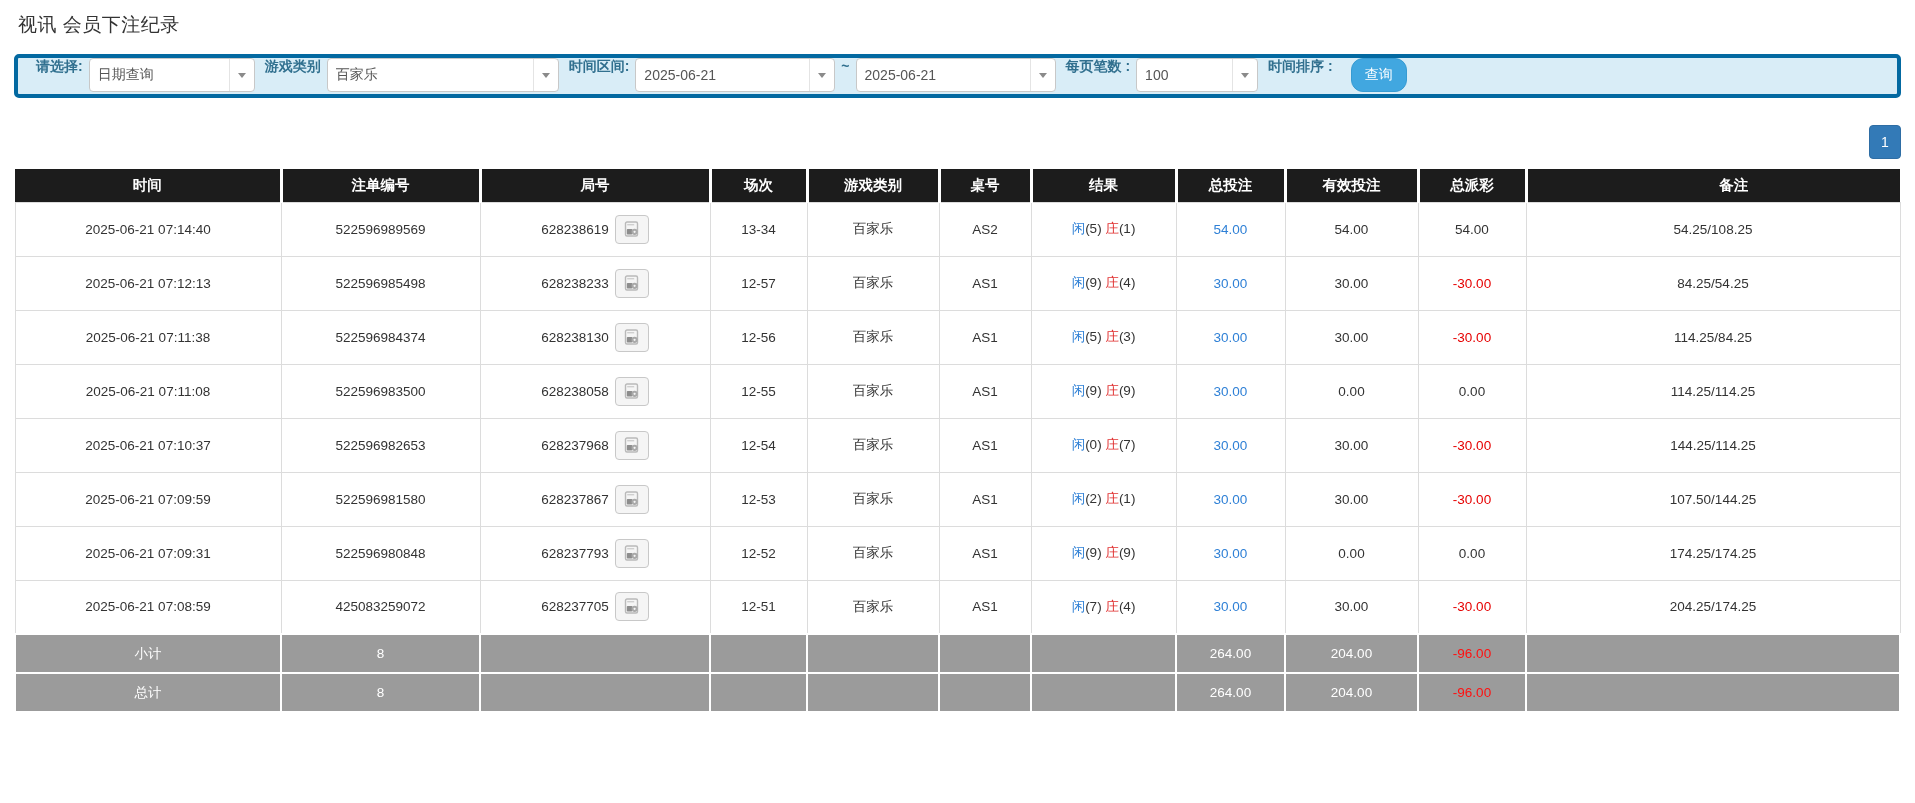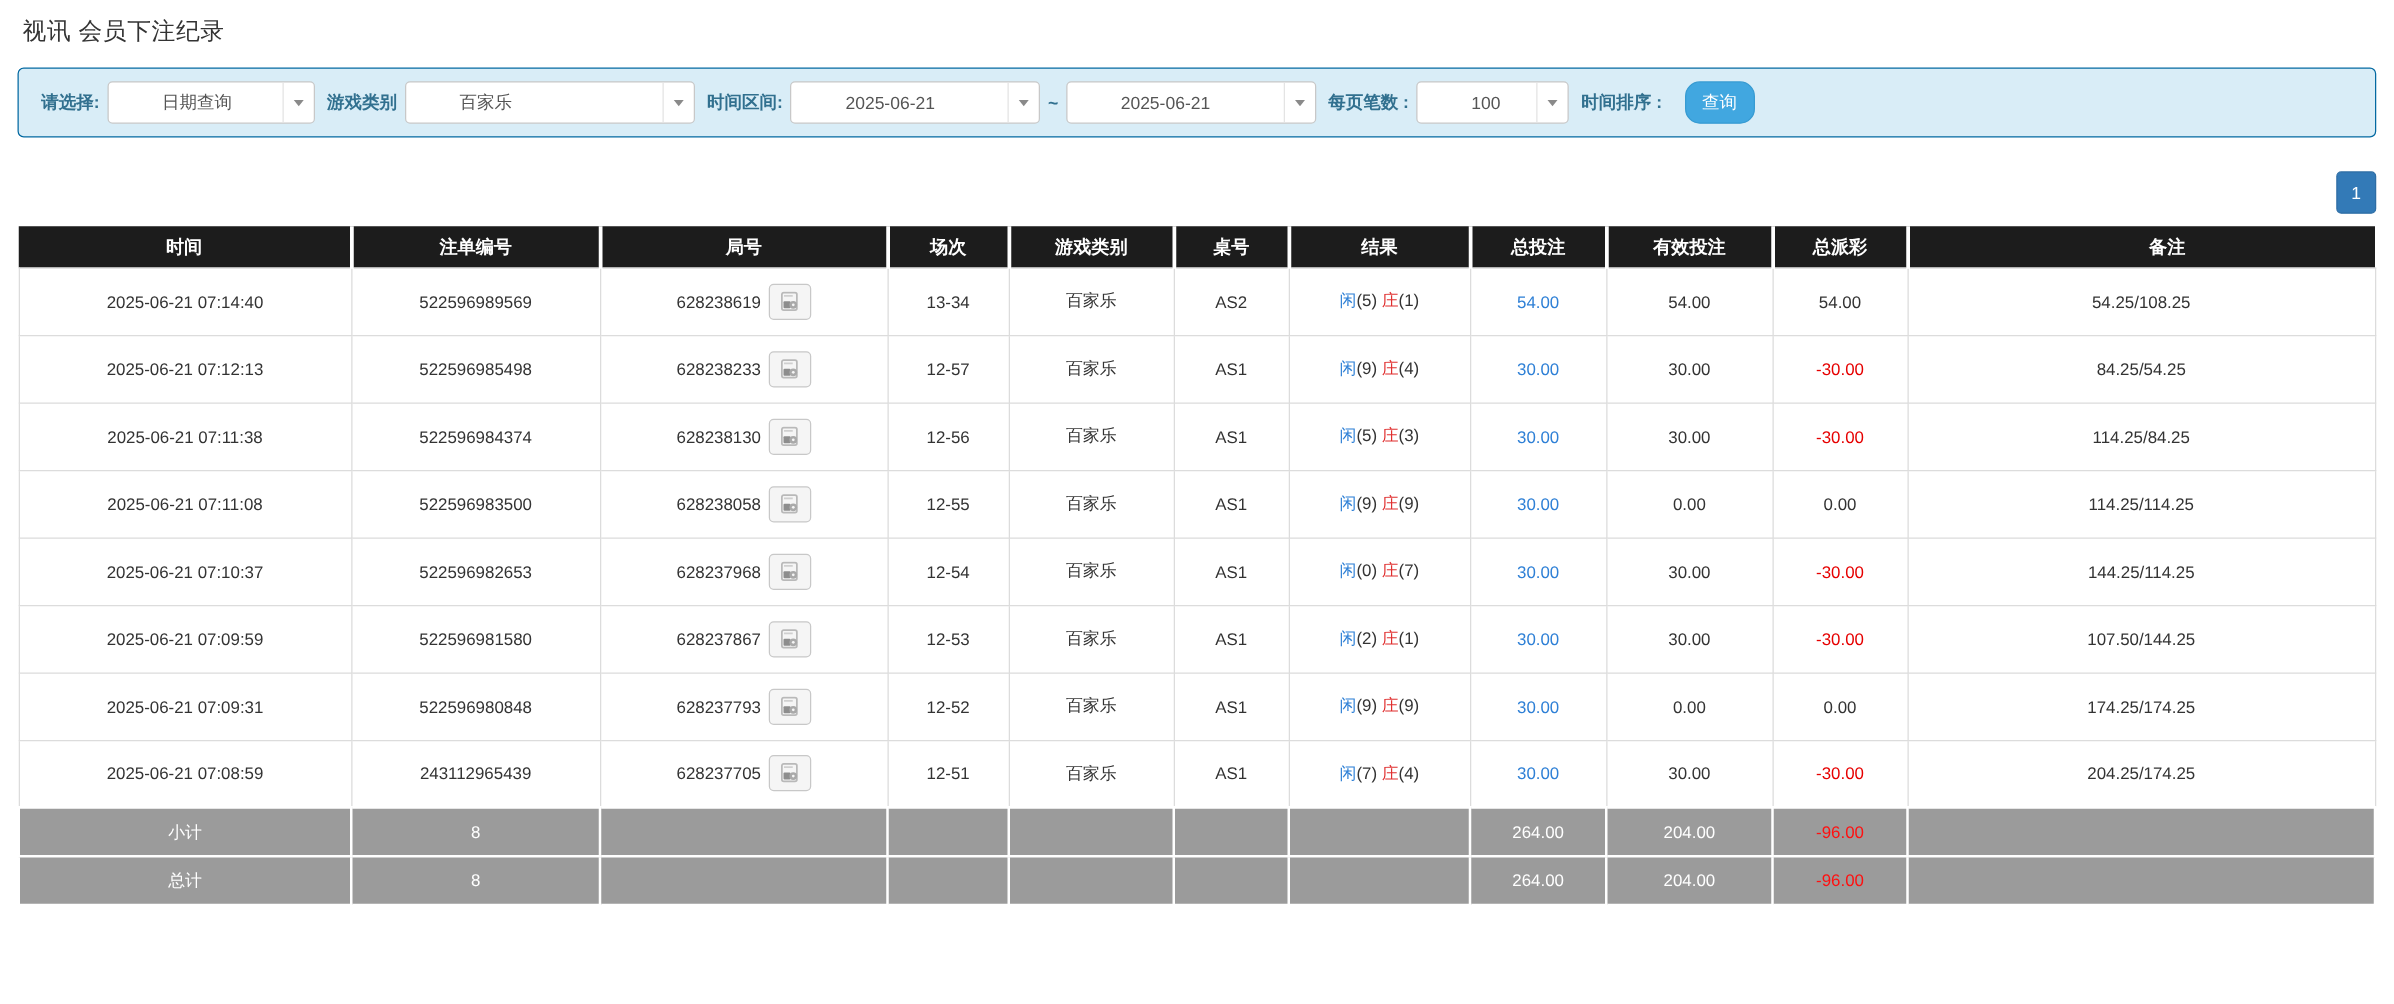--- a/index.html
+++ b/index.html
@@ -2,27 +2,27 @@
 <html style="--header_bg: #1c1c1c; --footer_bg: #9b9b9b; --panel_bg: #d9edf7; --panel_label: #31708f; --summary_bg: #dff0d8; --summary_text: #3c763d; --notice_red: #e43b3b; --link_blue: #2f80d6; --player_blue: #2f80d6; --banker_red: #e03030; --negative_red: #e60000; --query_btn_bg: #41a7e0; --pagination_bg: #337ab7;"><head>
 <meta charset="utf-8">
 <style>
   * { box-sizing: border-box; margin: 0; padding: 0; }
   html,body { width: 1915px; height: 803px; background:#fff; overflow:hidden;
     font-family: "Liberation Sans", "DejaVu Sans", sans-serif; }
   .page { padding: 8px 14px 0 14px; }
   h1.title { font-size: 19px; font-weight: 500; color:#333; margin: 4px 0 0 4px; letter-spacing: 0.5px; }
 
   
-  .filter-panel { margin-top: 16px; height: 56px; background: var(--panel_bg);
-    border: 1px solid #0369a1; border-radius: 5px; display:flex; align-items:center;
+  .filter-panel { margin-top: 16px; height: 44px; background: var(--panel_bg);
+    border: 4px solid #0369a1; border-radius: 5px; display:flex; 
     padding: 0 16px; white-space: nowrap; }
   .flabel { font-size: 14px; font-weight: bold; color: var(--panel_label); margin: 0 6px 0 10px; }
   .flabel:first-child { margin-left: 2px; }
   .combo { background:#fff; border:1px solid #c8c8c8; border-radius:4px; height:34px;
-    display:inline-flex; align-items:center; overflow:hidden; cursor:pointer;padding-left:35px; }
+    display:inline-flex; align-items:center; overflow:hidden; cursor:pointer; }
   .combo-text { font-size:14px; color:#555; padding: 0 8px; flex:1; text-align:left; }
   .combo-caret { width:25px; height:100%; display:flex; align-items:center; justify-content:center;
     border-left: 1px solid #e4e4e4; }
   .combo-caret i { width:0; height:0; border-left:4px solid transparent; border-right:4px solid transparent;
     border-top:5px solid #8a8a8a; display:block; }
   .tilde { color:#31708f; font-size:14px; margin: 0 6px; font-weight:bold; }
   .btn-query { margin-left: 12px; height:34px; padding: 0 13px; background: var(--query_btn_bg);
     color:#fff; font-size:14px; border:1px solid #379bd2; border-radius:12px; cursor:pointer; }
 
   
@@ -307,21 +307,21 @@
           <td>百家乐</td>
           <td>AS1</td>
           <td><span class="player">闲</span><span class="result-num">(9) </span><span class="banker">庄</span><span class="result-num">(9)</span></td>
           <td><span class="bet-link">30.00</span></td>
           <td>0.00</td>
           <td>0.00</td>
           <td>174.25/174.25</td>
         </tr>
         <tr>
           <td>2025-06-21 07:08:59</td>
-          <td>243112965439</td>
+          <td>425083259072</td>
           <td><span class="round-wrap">
               <span>628237705</span>
               <span class="video-btn">
                 <svg width="19" height="17" viewBox="0 0 19 17">
                   <rect x="3.5" y="1" width="12" height="14" rx="1.5" fill="none" stroke="#b9b9b9" stroke-width="1.4"></rect>
                   <rect x="4.8" y="8" width="5.6" height="5.6" rx="0.8" fill="#8d8d8d"></rect>
                   <circle cx="12.6" cy="10.8" r="3.1" fill="#a9a9a9"></circle>
                   <circle cx="12.6" cy="10.8" r="1.1" fill="#f5f5f5"></circle>
                   <rect x="5.2" y="3" width="7" height="1.4" fill="#cfcfcf"></rect>
                 </svg>

